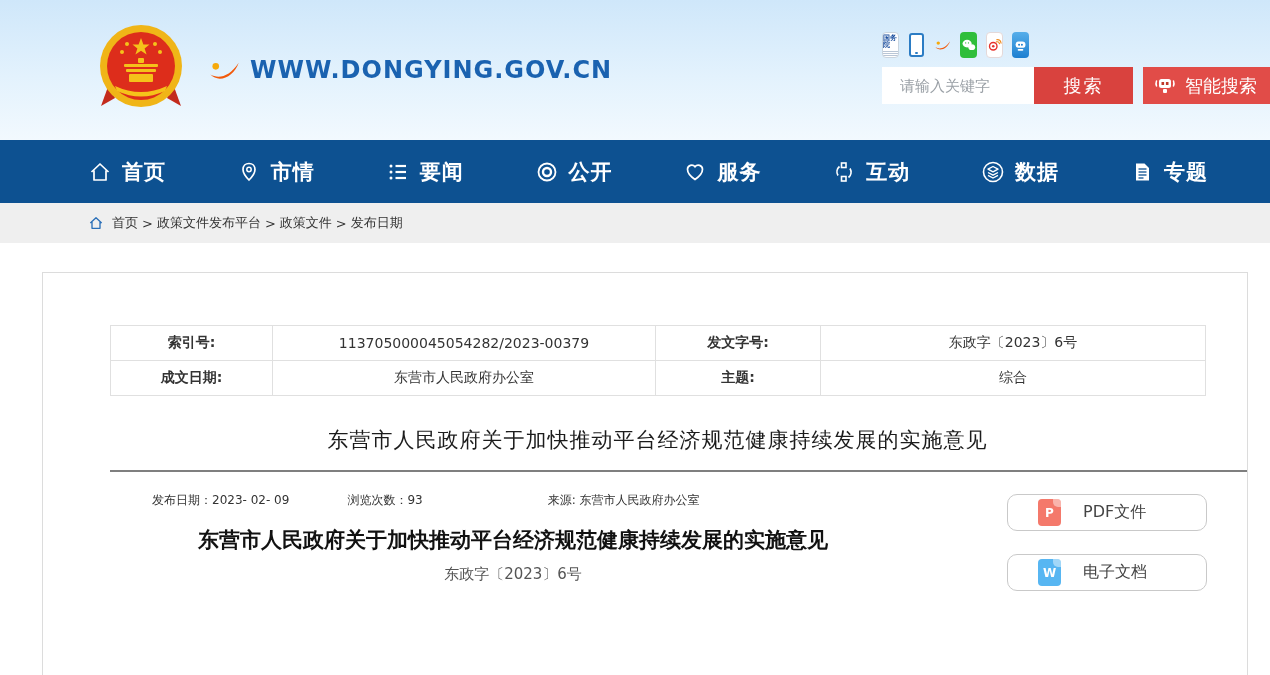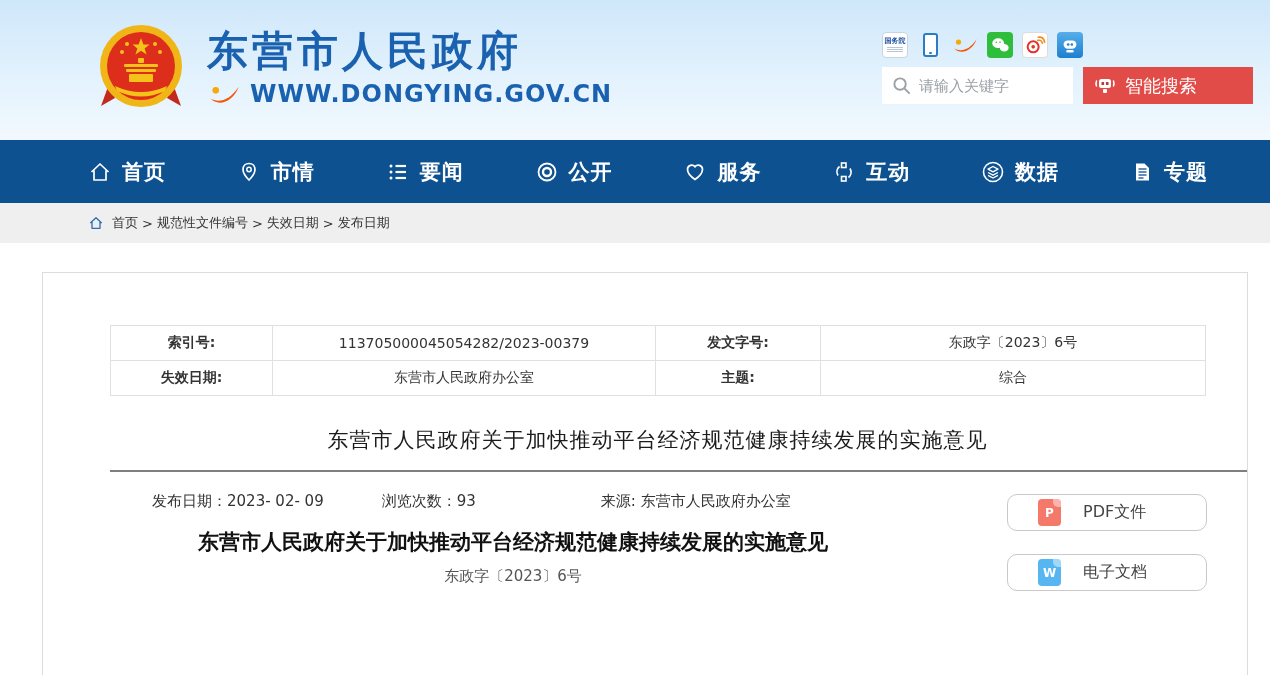--- a/index.html
+++ b/index.html
@@ -8,34 +8,34 @@
   
   .header { position:relative; height:140px; background:linear-gradient(180deg,#cfe7fa 0%,#e3f2fd 55%,#f2f9fe 100%); }
   .logo-wrap { position:absolute; left:95px; top:22px; display:flex; align-items:center; gap:20px; }
   .emblem { width:92px; height:92px; }
   .site-text { display:flex; flex-direction:column; }
   .site-name { font-size:41px; font-weight:bold; color:#1a62b0; letter-spacing:4px; line-height:1.15; }
   .site-url-row { display:flex; align-items:center; gap:9px; margin-top:4px; }
   .site-url { font-size:24px; font-weight:bold; color:#1a62b0; letter-spacing:1px; }
 
   .quick-icons { position:absolute; left:882px; top:32px; display:flex; align-items:center; gap:9px; }
-  .qicon { width:26px; height:26px; border-radius:4px; display:flex; align-items:center; justify-content:center; overflow:hidden; cursor:pointer; }
+  .qicon { width:17px; height:26px; border-radius:4px; display:flex; align-items:center; justify-content:center; overflow:hidden; cursor:pointer; }
   .qicon.gov { background:#fff; border:1px solid #c9d4de; flex-direction:column; }
   .qicon.gov .gov-txt { font-size:7px; font-weight:bold; color:#1a4e9e; line-height:1; }
   .qicon.gov .gov-lines { width:16px; height:5px; margin-top:2px;
       background:linear-gradient(#b9c6d6 1px,transparent 1px); background-size:100% 2px; }
   .qicon.phone { background:transparent; }
   .phone-body { width:15px; height:24px; border:2px solid #2b7cc4; border-radius:3px; background:#fff; position:relative; }
   .phone-body:after { content:''; position:absolute; bottom:1px; left:4px; width:3px; height:2px; background:#2b7cc4; border-radius:1px; }
   .qicon.wechat { background:#2fbe3b; }
   .qicon.weibo { background:#fff; border:1px solid #e4d9d9; }
   .qicon.app { background:linear-gradient(180deg,#56aeea,#1d7fd0); }
 
   .search-area { position:absolute; left:882px; top:67px; display:flex; align-items:center; }
-  .search-box { width:191px; height:37px; background:#fff; display:flex; align-items:center; padding-left:10px; }
+  .search-box { width:152px; height:37px; background:#fff; display:flex; align-items:center; padding-left:10px; }
   .search-box input { border:none; outline:none; width:135px; font-size:15px; color:#333; margin-left:8px; font-family:inherit; background:transparent; }
   .search-box input::placeholder { color:#9aa0a6; }
   .search-btn { width:99px; height:37px; background:#d9423e; color:#fff; font-size:18px; border:none; cursor:pointer; letter-spacing:2px; font-family:inherit; }
   .smart-btn { margin-left:10px; width:170px; height:37px; background:#e14c48; color:#fff; font-size:18px; border:none; cursor:pointer; display:flex; align-items:center; gap:8px; padding-left:10px; font-family:inherit; white-space:nowrap; }
 
   
   .nav { height:63px; background:#0d5191; display:flex; align-items:center; justify-content:space-between; padding:0 62px 0 88px; }
   .nav-item { display:flex; align-items:center; gap:10px; color:#fff; font-size:21px; font-weight:bold; cursor:pointer; letter-spacing:1px; }
 
   
@@ -51,21 +51,21 @@
   table.doc-table { border-collapse:collapse; table-layout:fixed; width:1095px; }
   table.doc-table td { border:1px solid #e0e0e0; height:35px; text-align:center; font-size:14px; color:#333; overflow:hidden; }
   td.lbl { font-weight:bold; }
   .c1 { width:162px; } .c2 { width:383px; } .c3 { width:165px; } .c4 { width:385px; }
 
   .page-title { width:1095px; margin-top:30px; text-align:center; font-size:21px; color:#1c1c1c; letter-spacing:1px; }
   .divider { width:1137px; height:2px; background:#7f7f7f; margin-top:16px; }
 
   .article-row { display:flex; }
   .article-left { width:806px; }
-  .meta-row { display:flex; align-items:center; margin-top:20px; padding-left:42px; font-size:15px; color:#333; }
+  .meta-row { display:flex; align-items:center; margin-top:20px; padding-left:42px; font-size:12px; color:#333; }
   .meta-views { margin-left:58px; }
   .meta-source { margin-left:125px;text-align:center; }
   .article-title { margin-top:17px; text-align:center; font-size:21px; font-weight:bold; color:#111; }
   .doc-number { margin-top:11px; text-align:center; font-size:15px; color:#555; }
 
   .article-right { width:330px; padding-left:91px; padding-top:22px; }
   .file-btn { width:200px; height:37px; border:1px solid #c9c9c9; border-radius:10px; background:#fff; display:flex; align-items:center; gap:22px; padding-left:30px; margin-bottom:23px; cursor:pointer; font-size:16px; color:#444; font-family:inherit; }
   .file-icon { width:23px; height:27px; border-radius:4px; position:relative; display:flex; align-items:center; justify-content:center; color:#fff; font-size:12px; font-weight:bold; }
   .file-icon:after { content:''; position:absolute; top:0; right:0; width:8px; height:8px; background:#fff; opacity:.45; border-bottom-left-radius:5px; border-top-right-radius:4px; }
   .file-icon.pdf { background:#f4796b; }
@@ -86,21 +86,20 @@
       <circle cx="27" cy="30" r="2" fill="#f5c21a"></circle>
       <circle cx="60" cy="22" r="2" fill="#f5c21a"></circle>
       <circle cx="65" cy="30" r="2" fill="#f5c21a"></circle>
       <rect x="29" y="42" width="34" height="3" rx="1" fill="#f5c21a"></rect>
       <rect x="31" y="47" width="30" height="3" rx="1" fill="#f5c21a"></rect>
       <rect x="34" y="52" width="24" height="8" rx="1" fill="#f5c21a"></rect>
       <rect x="43" y="36" width="6" height="5" rx="1" fill="#f5c21a"></rect>
       <path d="M20 64 Q46 76 72 64 L70 69 Q46 80 22 69 Z" fill="#f5c21a"></path>
     </svg>
     <div class="site-text">
-      <div class="site-name">东营市人民政府</div>
       <div class="site-url-row">
         <svg width="34" height="22" viewBox="0 0 36 24">
           <path d="M3 17 C 13 22, 24 19, 34 4 C 29 19, 13 27, 3 17 Z" fill="#f2590a"></path>
           <circle cx="9" cy="8" r="3.6" fill="#f6a90a"></circle>
         </svg>
         <div class="site-url">WWW.DONGYING.GOV.CN</div>
       </div>
     </div>
   </div>
 
@@ -145,20 +144,21 @@
   </div>
 
   <div class="search-area">
     <div class="search-box">
       <svg width="19" height="19" viewBox="0 0 20 20">
         <circle cx="8.5" cy="8.5" r="6" fill="none" stroke="#9aa0a6" stroke-width="2"></circle>
         <line x1="13" y1="13" x2="18" y2="18" stroke="#9aa0a6" stroke-width="2" stroke-linecap="round"></line>
       </svg>
       <input type="text" placeholder="请输入关键字" style="">
     </div>
+    <button class="search-btn">搜索</button>
     <button class="smart-btn">
       <svg width="24" height="24" viewBox="0 0 24 24">
         <rect x="6" y="5" width="12" height="9" rx="2.5" fill="#fff"></rect>
         <rect x="8.5" y="8" width="2.6" height="3" fill="#c0392b"></rect>
         <rect x="12.9" y="8" width="2.6" height="3" fill="#c0392b"></rect>
         <rect x="10" y="15" width="4" height="4" rx="1" fill="#fff"></rect>
         <path d="M3.5 7 Q2.5 9.5 3.5 12" fill="none" stroke="#fff" stroke-width="1.5" stroke-linecap="round"></path>
         <path d="M20.5 7 Q21.5 9.5 20.5 12" fill="none" stroke="#fff" stroke-width="1.5" stroke-linecap="round"></path>
       </svg>
       <span>智能搜索</span>
@@ -233,40 +233,40 @@
     <span>专题</span>
   </div>
 </div>
 
 <div class="crumbbar">
   <svg width="16" height="16" viewBox="0 0 24 24">
     <path d="M3.5 12 L12 4 L20.5 12 M6 10.5 V20 H18 V10.5" fill="none" stroke="#2a6fb8" stroke-width="2" stroke-linejoin="round"></path>
   </svg>
   <span class="crumb-home crumb-link">首页</span>
   <span class="sep">&gt;</span>
-  <span class="crumb-link">规范性文件编号</span>
+  <span class="crumb-link">政策文件发布平台</span>
   <span class="sep">&gt;</span>
-  <span class="crumb-link">失效日期</span>
+  <span class="crumb-link">政策文件</span>
   <span class="sep">&gt;</span>
   <span class="crumb-link">发布日期</span>
 </div>
 
 <div class="main">
   <div class="card">
 
     <table class="doc-table">
       <tbody>
           <tr>
         <td class="lbl c1">索引号:</td>
         <td class="c2">113705000045054282/2023-00379</td>
         <td class="lbl c3">发文字号:</td>
         <td class="c4">东政字〔2023〕6号</td>
       </tr>
       <tr>
-        <td class="lbl c1">失效日期:</td>
+        <td class="lbl c1">成文日期:</td>
         <td class="c2">东营市人民政府办公室</td>
         <td class="lbl c3">主题:</td>
         <td class="c4">综合</td>
       </tr>
     </tbody>
       </table>
 
     <div class="page-title">东营市人民政府关于加快推动平台经济规范健康持续发展的实施意见</div>
     <div class="divider"></div>
 

